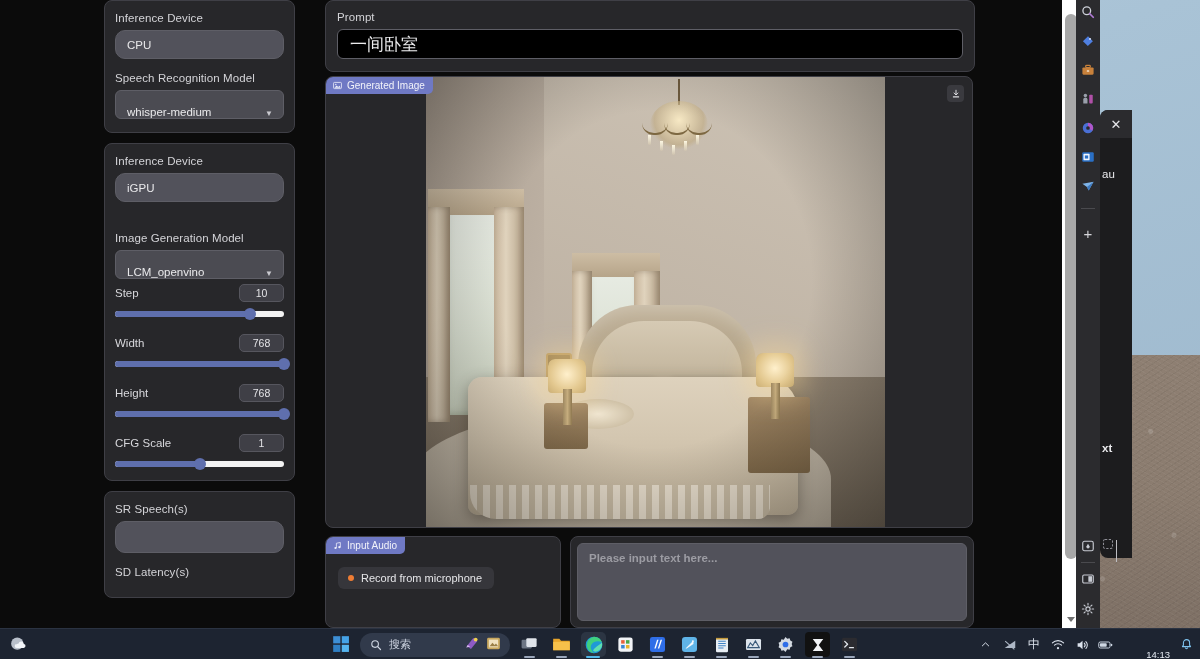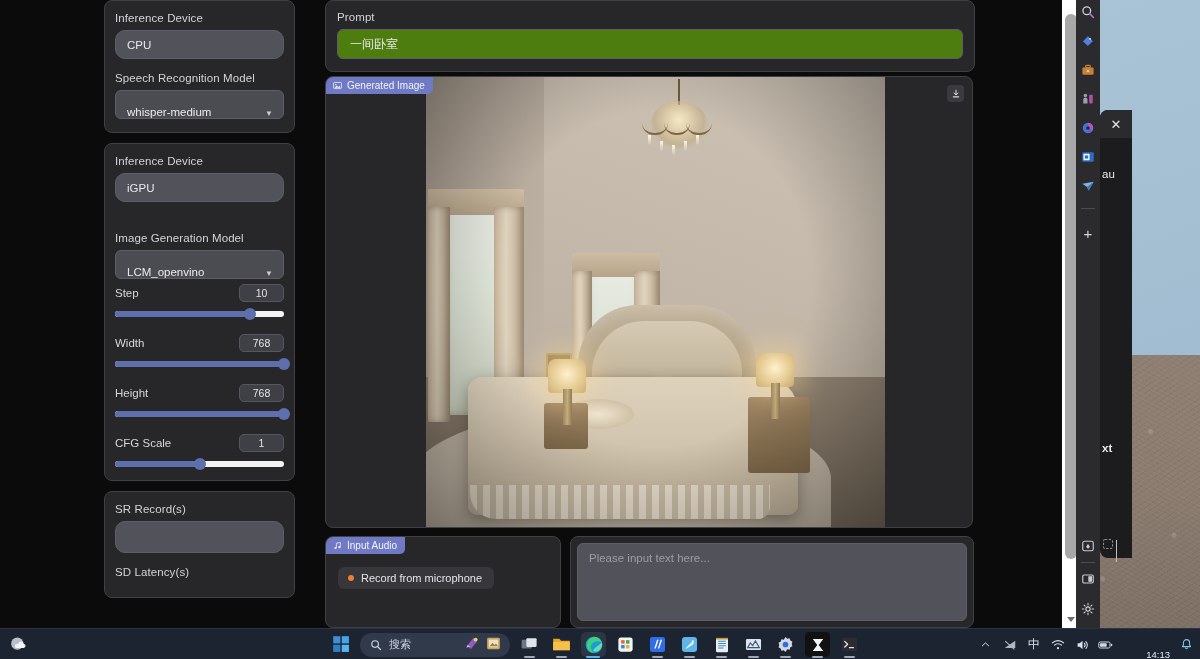--- a/index.html
+++ b/index.html
@@ -84,23 +84,23 @@
     background: #5f6fad; border-radius: 3px;
   }
   .slider-knob {
     position: absolute; top: -3px; width: 12px; height: 12px;
     background: #5f6fad; border-radius: 50%; transform: translateX(-6px);
   }
 
   
   .prompt-panel { padding: 10px 11px 12px 11px; }
   .prompt-box {
-    background: #4d7c0f; border: 1px solid #5e5e66; border-radius: 6px;
+    background: #000000; border: 1px solid #5e5e66; border-radius: 6px;
     height: 30px; display: flex; align-items: center; padding: 0 12px;
-    font-size: 12px; color: #ececee;
+    font-size: 17px; color: #ececee;
   }
 
   
   .image-panel {
     position: absolute; left: 325px; top: 76px; width: 648px; height: 452px;
     background: #27272a; border: 1px solid #3f3f46; border-radius: 8px;
     overflow: hidden;
   }
   .chip {
     position: absolute; left: 0; top: 0; z-index: 4; height: 17px;
@@ -211,21 +211,21 @@
     background: #36363b; border-radius: 6px; display:flex; align-items:center;
     gap: 7px; padding: 0 12px 0 10px; font-size: 11px; color: #e6e6e9;
   }
   .rec-dot { width: 6px; height: 6px; border-radius:50%; background:#ef7d34; }
   .text-panel {
     position:absolute; left: 570px; top: 536px; width: 404px; height: 92px;
     background: #27272a; border: 1px solid #3f3f46; border-radius: 8px; padding: 6px;
   }
   .text-area {
     width: 100%; height: 100%; background:#52525b; border:1px solid #5e5e66;
-    border-radius: 6px; padding: 8px 11px; font-size: 11.5px; color:#9c9ca3;
+    border-radius: 6px; padding: 8px 11px; font-size: 11.5px; color:#9c9ca3;font-weight:bold;
   }
 
   
   .sb-track {
     position:absolute; left: 1062px; top: 0; width: 18px; height: 628px;
     background: #ffffff;
   }
   .sb-thumb {
     position:absolute; left: 3px; top: 14px; width: 12px; height: 545px;
     background: #a8a8a8; border-radius: 6px;
@@ -353,21 +353,21 @@
                 </div>
                 <div class="slider-track">
                   <div class="slider-fill" style="width:50%"></div>
                   <div class="slider-knob" style="left:50%"></div>
                 </div>
               </div>
             </div>
         </div>
 
         <div class="panel">
-          <div class="field-label">SR Record(s)</div>
+          <div class="field-label">SR Speech(s)</div>
           <div class="textbox empty"></div>
           <div class="field-label" style="margin-top:13px">SD Latency(s)</div>
         </div>
       </div>
 
       <div class="col-right">
         <div class="panel prompt-panel">
           <div class="field-label">Prompt</div>
           <div class="prompt-box">一间卧室</div>
         </div>

